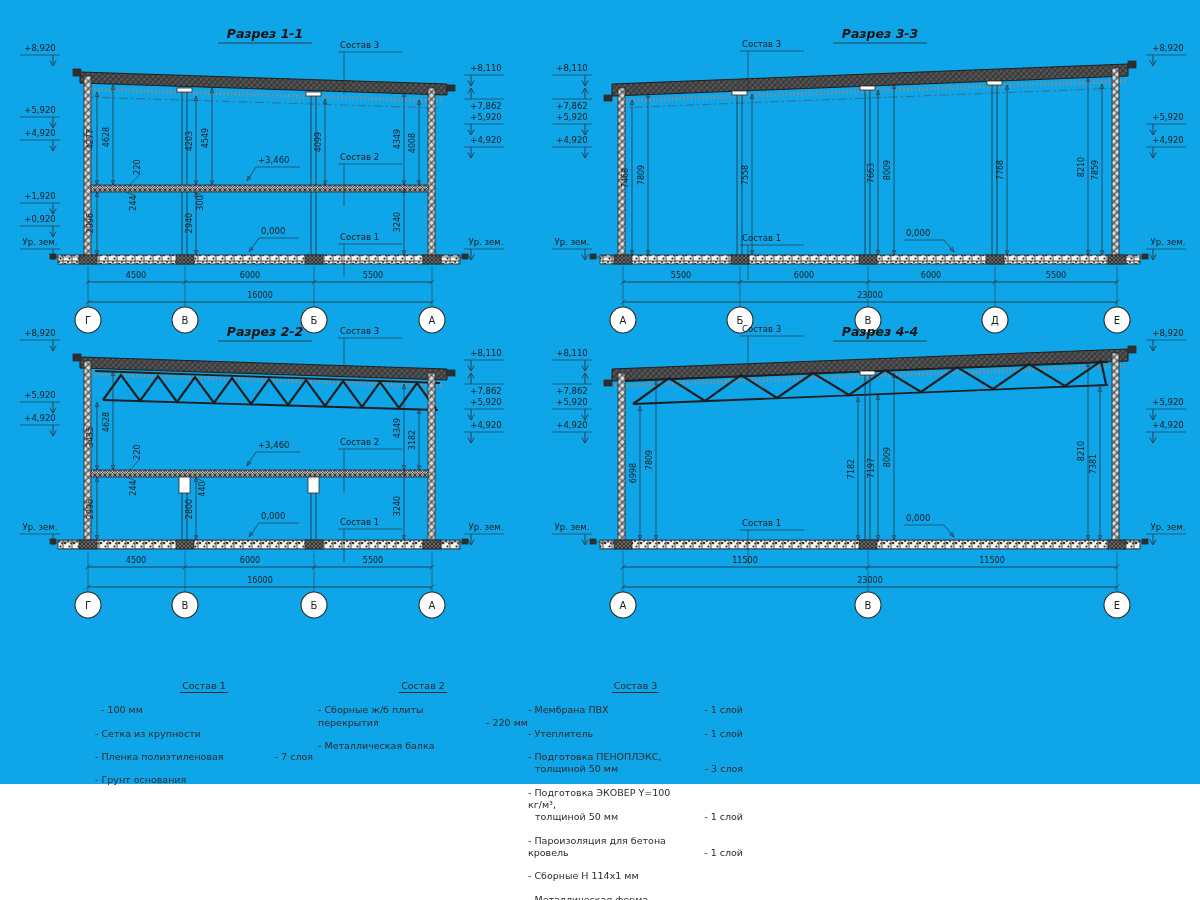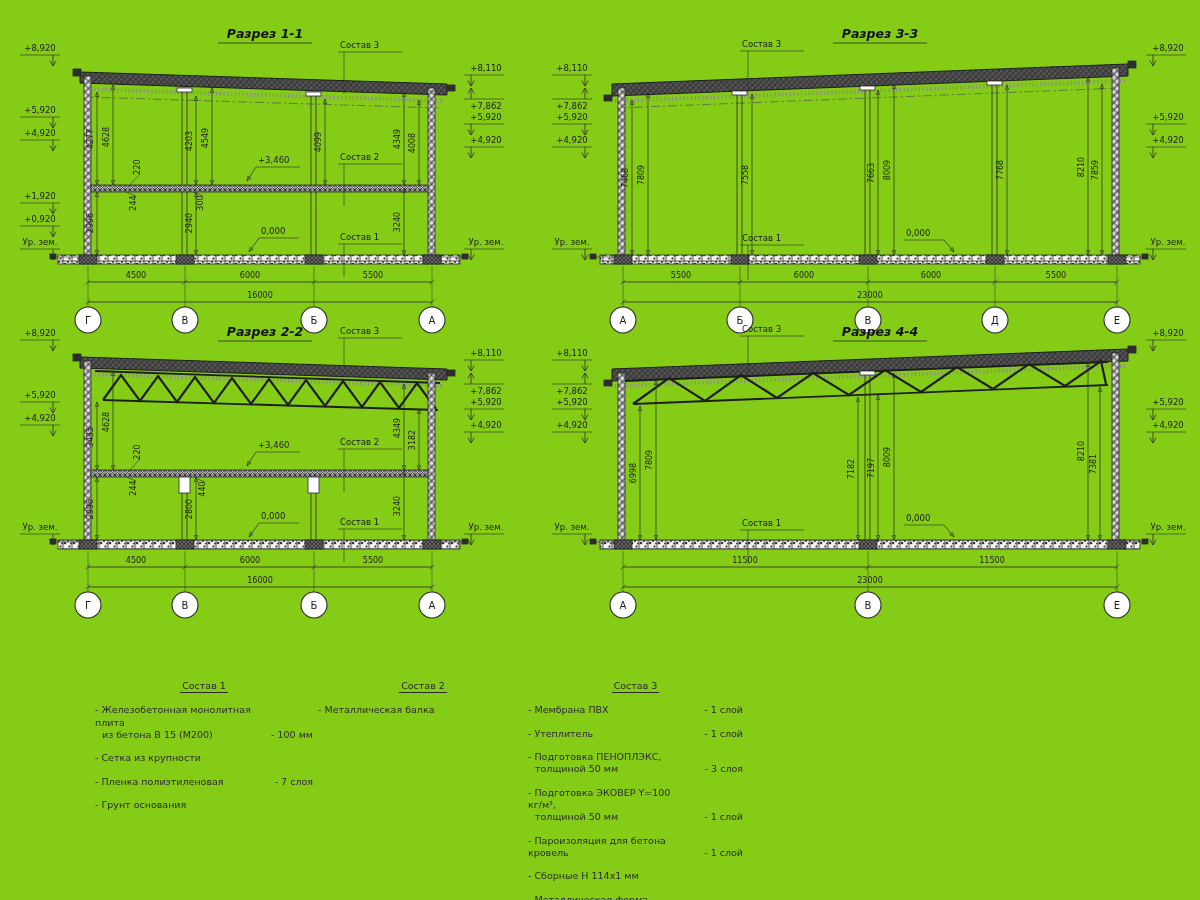--- a/index.html
+++ b/index.html
@@ -1,17 +1,17 @@
 <!DOCTYPE html>
 <html><head>
 <meta charset="utf-8">
 <style>
   html,body{margin:0;padding:0;background:#fff;width:1200px;height:900px;overflow:hidden}
   body{font-family:"DejaVu Sans",sans-serif;color:#1c1c1c}
-  #sheet{position:relative;width:1200px;height:900px;background:#84cc16}
+  #sheet{position:relative;width:1200px;height:784px;background:#0ea5e9}
   svg{position:absolute;left:0;top:0}
   svg line{stroke:#2b2b2b;stroke-width:.8}
   svg polyline,svg path{fill:none;stroke:#2b2b2b;stroke-width:.8}
   svg rect{stroke:#2b2b2b;stroke-width:.8}
   svg circle{fill:#fff;stroke:#2b2b2b;stroke-width:1.1}
   svg text{font-family:"DejaVu Sans",sans-serif;font-size:8px;fill:#1c1c1c;stroke:none}
   .ttl{font-size:12.5px;font-style:italic;font-weight:bold;fill:#111}
   .lvl{font-size:8.5px}
   .bub{font-size:10px}
   .dim{stroke:#2b2b2b;stroke-width:.7;marker-start:url(#ar);marker-end:url(#ar)}
@@ -570,24 +570,20 @@
           <text class="bub" x="868" y="609" text-anchor="middle">В</text>
       <circle cx="1117" cy="605" r="13"></circle>
           <text class="bub" x="1117" y="609" text-anchor="middle">Е</text>
     </g>
   </g>
 </svg>
 
   <div class="legend" style="left:95px;top:680px;width:218px">
     <span class="lg-title"><span>Состав 1</span></span>
     <div class="li">
-        <div class="li-t">
-          <div>- Железобетонная  монолитная плита</div>
-          <div style="padding-left:7px">из бетона В 15 (М200)</div>
-        </div>
         <div class="li-v">- 100 мм</div>
       </div>
     <div class="li">
         <div class="li-t">
           <div>- Сетка из крупности</div>
         </div>
         <div class="li-v"></div>
       </div>
     <div class="li">
         <div class="li-t">
@@ -600,20 +596,26 @@
           <div>- Грунт основания</div>
         </div>
         <div class="li-v"></div>
       </div>
   </div>
 
   <div class="legend" style="left:318px;top:680px;width:210px">
     <span class="lg-title"><span>Состав 2</span></span>
     <div class="li">
         <div class="li-t">
+          <div>- Сборные ж/б плиты перекрытия</div>
+        </div>
+        <div class="li-v">- 220 мм</div>
+      </div>
+    <div class="li">
+        <div class="li-t">
           <div>- Металлическая балка</div>
         </div>
         <div class="li-v"></div>
       </div>
   </div>
 
   <div class="legend" style="left:528px;top:680px;width:215px">
     <span class="lg-title"><span>Состав 3</span></span>
     <div class="li">
         <div class="li-t">

